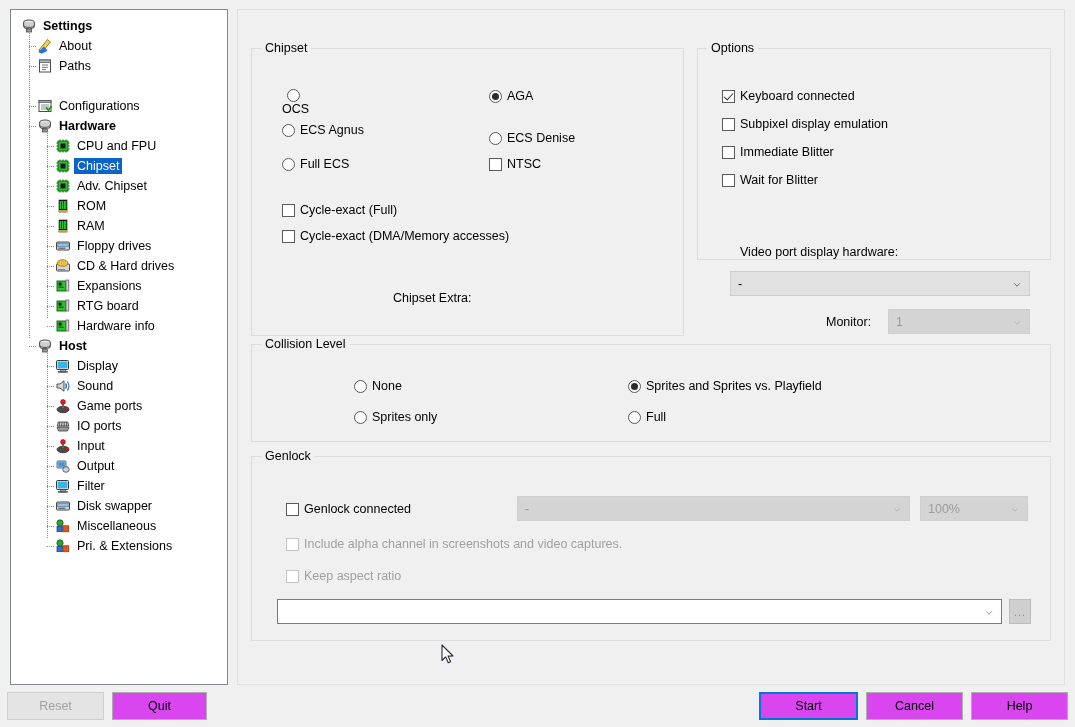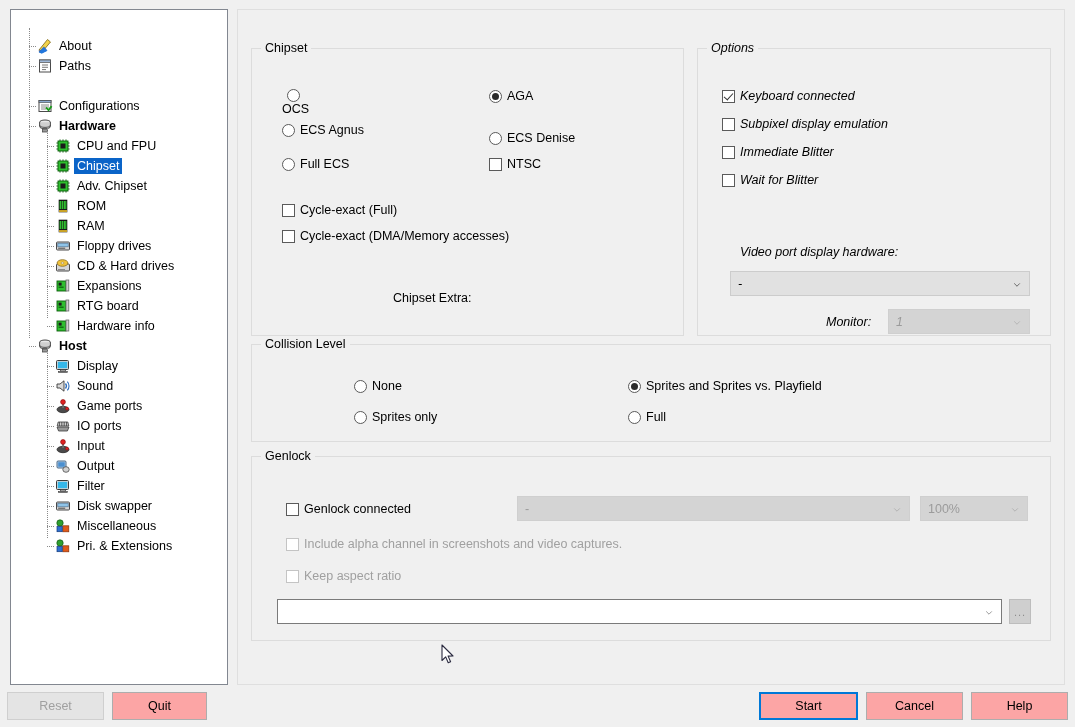--- a/index.html
+++ b/index.html
@@ -205,21 +205,21 @@
     display: flex;
     align-items: center;
     justify-content: center;
     letter-spacing: 1px;
   }
 
   
   .btn {
     position: absolute;
     box-sizing: border-box;
-    background: #fca5a5;
+    background: #d946ef;
     border: 1px solid #adadad;
     font-size: 12.5px;
     color: #000;
     display: flex;
     align-items: center;
     justify-content: center;
     height: 28px;
     cursor: default;
   }
   .btn.disabled { color: #a0a0a0; background: #e4e4e4; border-color: #cfcfcf; }
@@ -237,20 +237,31 @@
     pointer-events: none;
   }
 </style>
 </head>
 <body>
 
 <div id="app">
 
   <div id="sidebar">
     <div id="tree-host" style="position: relative; height: 556px;">
+        <div class="node" style="position:absolute; left:0; top:6px; height:20px; width:100%;">
+          <span class="icon" style="position:absolute; left:10px; top:2px;">
+            <svg width="16" height="16" viewBox="0 0 16 16">
+        <ellipse cx="8" cy="4.2" rx="5.4" ry="2.2" fill="#e8e8e8" stroke="#4a4a4a" stroke-width="1"></ellipse>
+        <path d="M2.6 4.2 v4.4 c0 1.2 2.4 2.2 5.4 2.2 s5.4-1 5.4-2.2 V4.2" fill="#cfcfcf" stroke="#4a4a4a" stroke-width="1"></path>
+        <path d="M2.6 7.2 c0 1.2 2.4 2.2 5.4 2.2 s5.4-1 5.4-2.2" fill="none" stroke="#4a4a4a" stroke-width=".9"></path>
+        <rect x="5.5" y="11" width="5" height="3" fill="#9a9a9a" stroke="#4a4a4a" stroke-width=".8"></rect>
+      </svg>
+          </span>
+          <span class="lbl" style="position:absolute; left:29px; top:2px; line-height:16px; font-weight:bold;">Settings</span>
+        </div>
         <div class="node" style="position:absolute; left:0; top:26px; height:20px; width:100%;">
           <span class="hline" style="left:18px; top:10px; width:7px;"></span>
           <span class="icon" style="position:absolute; left:26px; top:2px;">
             <svg width="16" height="16" viewBox="0 0 16 16">
         <path d="M2 12 L5.5 13.5 L13.5 4 L10.5 1.5 Z" fill="#f2d24a" stroke="#7a6414" stroke-width=".8"></path>
         <path d="M2 12 L3 14.5 L5.5 13.5 Z" fill="#d7d7d7" stroke="#6a6a6a" stroke-width=".7"></path>
         <path d="M1.5 14 L7 8.5 L10.5 12.5 L5 15.5 Z" fill="#1a63c8" opacity=".85"></path>
         <path d="M2 14.5 L6.5 9.5 L10 13 L4.5 15.5 Z" fill="#2277dd"></path>
       </svg>
           </span>
@@ -594,21 +605,21 @@
         <span>Cycle-exact (Full)</span>
       </div>
       <div class="ctl" style="left:30px; top:180px;">
         <span class="check"></span>
         <span>Cycle-exact (DMA/Memory accesses)</span>
       </div>
 
       <div class="plainlabel" style="left:141px; top:242px;">Chipset Extra:</div>
     </div>
 
-    <div class="group" style="left:459px; top:38px; width:354px; height:288px;font-style:italic;">
+    <div class="group" style="left:459px; top:38px; width:354px; height:212px;">
       <div class="gtitle">Options</div>
 
       <div class="ctl" style="left:24px; top:40px;">
         <span class="check on"></span>
         <span>Keyboard connected</span>
       </div>
       <div class="ctl" style="left:24px; top:68px;">
         <span class="check"></span>
         <span>Subpixel display emulation</span>
       </div>

